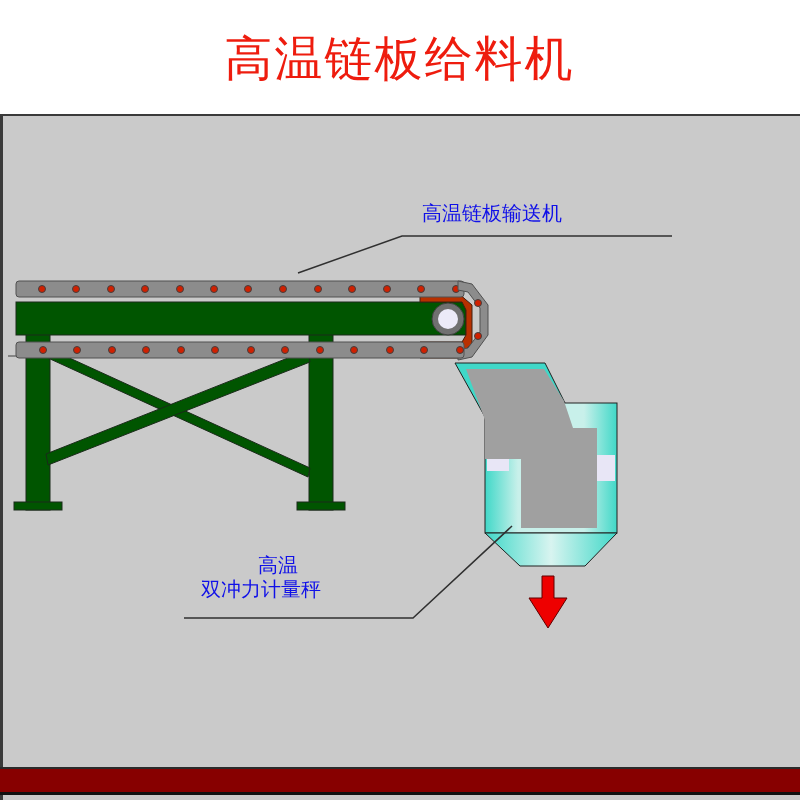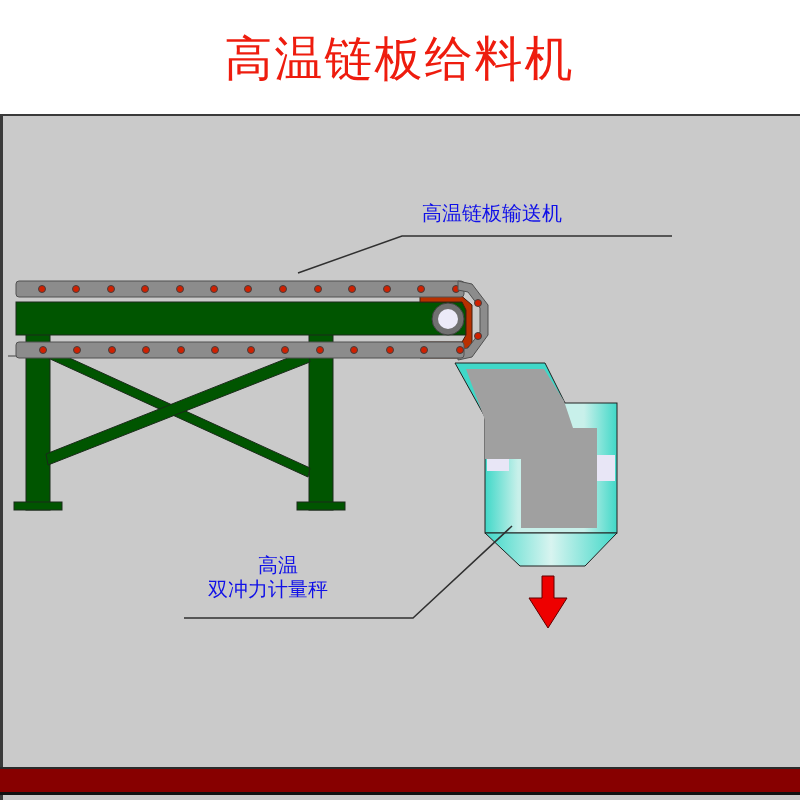--- a/index.html
+++ b/index.html
@@ -120,15 +120,15 @@
     <polyline points="298,273 402,236 672,236"></polyline>
   </g>
 
   <g stroke="#303030" stroke-width="1.5" fill="none">
     <polyline points="184,618 413,618 512,526"></polyline>
   </g>
 </svg>
 
 <div class="label" style="left:422px; top:196px;">高温链板输送机</div>
 <div class="label" style="left:258px; top:536px;margin-top:12px;">高温</div>
-<div class="label" style="left:208px; top:572px;">双冲力计量秤</div>
+<div class="label" style="left:201px; top:572px;">双冲力计量秤</div>
 
 <div class="footer-bar"></div>
 
 </body></html>

